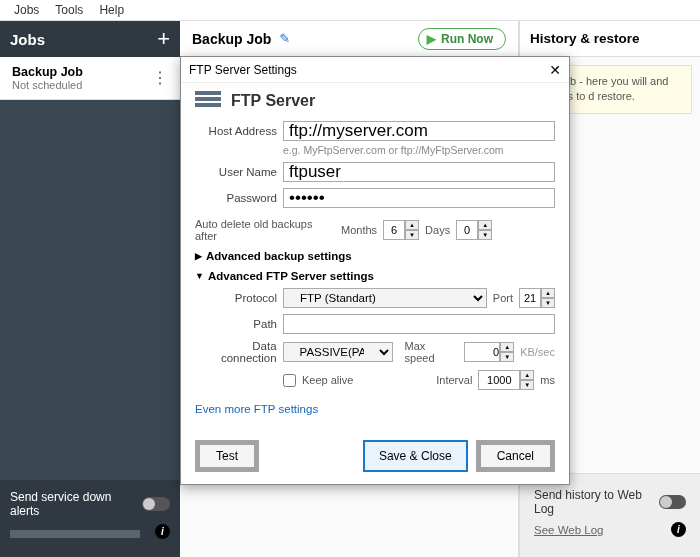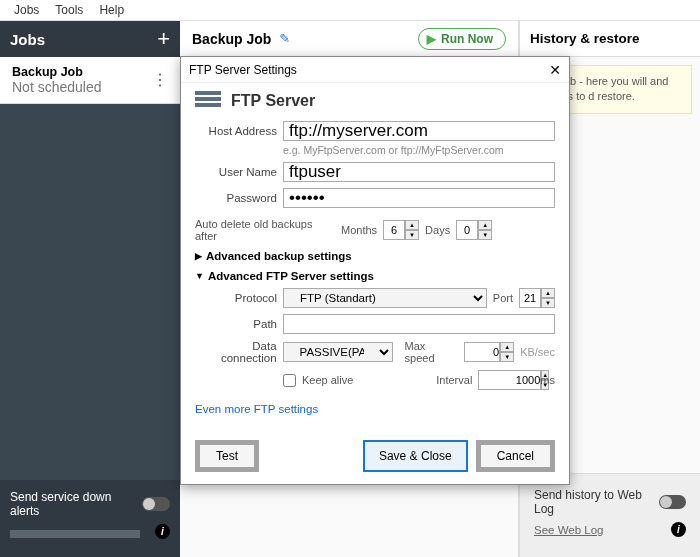--- a/index.html
+++ b/index.html
@@ -5,21 +5,21 @@
 * { box-sizing: border-box; margin: 0; padding: 0; font-family: "Segoe UI", Tahoma, sans-serif; }
 body { width: 700px; height: 557px; overflow: hidden; background: #f0f0f0; position: relative; font-size: 12px; }
 .menubar { height: 21px; background: #fff; border-bottom: 1px solid #e0e0e0; display: flex; align-items: center; padding: 0 6px; gap: 0; }
 .menubar span { padding: 2px 8px; color: #333; cursor: default; }
 .columns { display: flex; height: 536px; }
 .sidebar { width: 180px; background: #3a4750; display: flex; flex-direction: column; }
 .side-head { height: 36px; background: #303841; color: #fff; display: flex; align-items: center; justify-content: space-between; padding: 0 10px; font-size: 15px; font-weight: 600; }
 .plus { font-size: 22px; font-weight: 300; cursor: pointer; }
 .job-item { background: #fff; padding: 8px 12px; display: flex; align-items: center; justify-content: space-between; border-bottom: 1px solid #ddd; }
 .job-item .title { font-weight: 700; font-size: 12.5px; }
-.job-item .sub { color: #777; font-size: 14px; }
+.job-item .sub { color: #777; font-size: 11px; }
 .kebab { font-size: 16px; color: #555; cursor: pointer; line-height: 10px; }
 .side-footer { margin-top: auto; background: #303841; padding: 10px 10px 12px; color: #fff; }
 .sf-row { display: flex; align-items: center; justify-content: space-between; margin-bottom: 6px; }
 .toggle { width: 28px; height: 14px; background: #555; border-radius: 7px; position: relative; }
 .toggle::after { content: ""; width: 12px; height: 12px; background: #ccc; border-radius: 50%; position: absolute; top: 1px; left: 1px; }
 .bar { height: 8px; background: #5a656d; margin-top: 4px; width: 130px; }
 .info-i { width: 15px; height: 15px; border-radius: 50%; background: #000; color: #fff; display: inline-flex; align-items: center; justify-content: center; font-size: 10px; font-weight: 700; font-style: italic; }
 .main { flex: 1; background: #fafafa; display: flex; }
 .center { flex: 1; border-right: 2px solid #ddd; }
 .c-head { height: 36px; display: flex; align-items: center; padding: 0 12px; gap: 8px; border-bottom: 1px solid #ddd; background: #fff; }
@@ -221,21 +221,21 @@
       <span class="sml" style="color:#999">KB/sec</span>
     </div>
 
     <div class="frow">
       <div class="flab"></div>
       <input type="checkbox" class="cb" style="">
       <span class="sml">Keep alive</span>
       <span style="flex:1"></span>
       <span class="sml">Interval</span>
       <div class="spin" style="width:56px">
-        <input style="width: 63px; text-align: right;" value="1000">
+        <input style="width: 42px; text-align: center;" value="1000">
         <div class="bts">
             <div class="b">▲</div>
             <div class="b">▼</div>
           </div>
       </div>
       <span class="sml">ms</span>
     </div>
 
     <div style="margin:12px 0 4px">
       <span class="link">Even more FTP settings</span>

